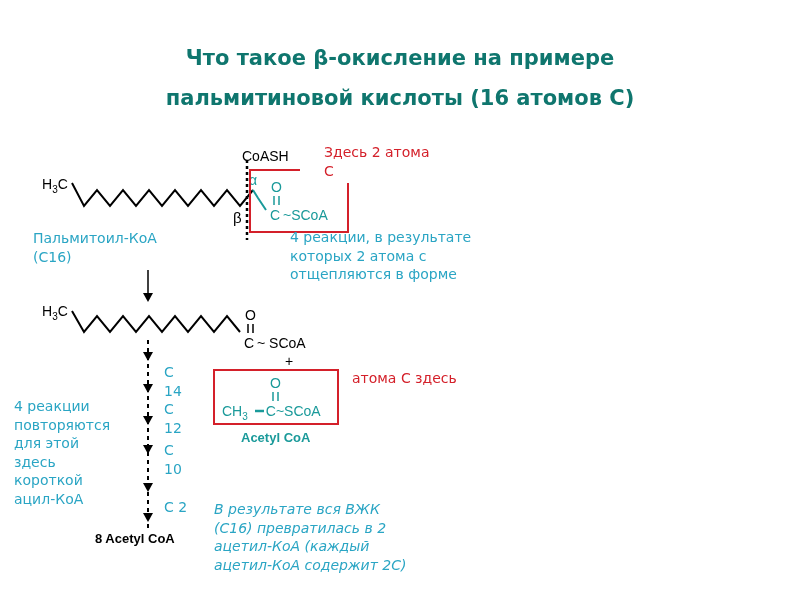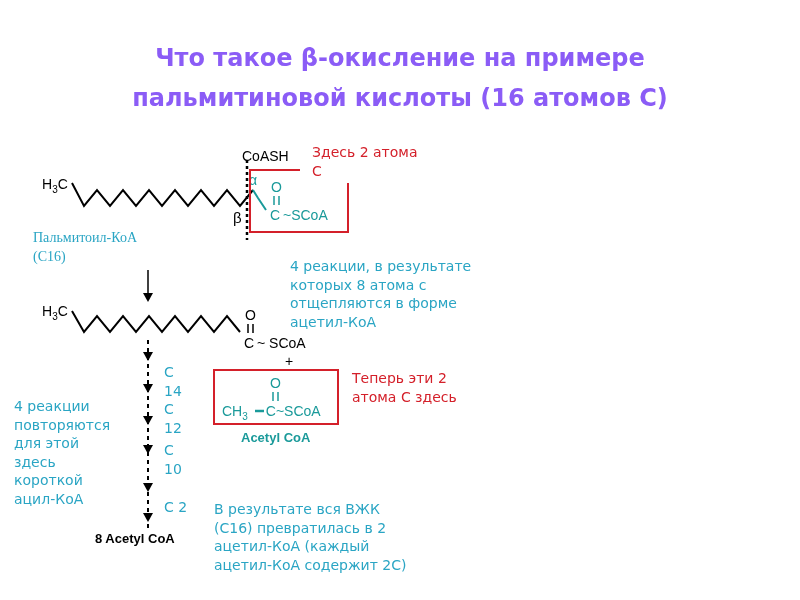--- a/index.html
+++ b/index.html
@@ -3,22 +3,22 @@
   <meta charset="utf-8">
   <style>
     html, body { margin: 0; padding: 0; }
     body {
       width: 800px; height: 600px; background: #ffffff;
       position: relative; overflow: hidden;
       font-family: "DejaVu Sans", sans-serif;
     }
     .title {
       position: absolute; left: 0; top: 38px; width: 800px;
-      text-align: center; font-weight: bold; font-size: 24px;
-      line-height: 40px; color: #8b5cf6;
+      text-align: center; font-weight: bold; font-size: 21px;
+      line-height: 40px; color: #0f766e;
       font-family: "DejaVu Sans", sans-serif;
     }
     .diagram { position: absolute; left: 0; top: 0; }
     .txt { position: absolute; font-size: 14px; line-height: 18.5px; white-space: pre; }
     .teal { color: #2aa5c4; }
     .red  { color: #d4202a; }
     svg text { font-family: "Liberation Sans", sans-serif; }
   </style>
 </head>
 <body>
@@ -77,28 +77,28 @@
     <polygon points="143,384 153,384 148,393" fill="#000"></polygon>
     <polygon points="143,416 153,416 148,425" fill="#000"></polygon>
     <polygon points="143,445 153,445 148,454" fill="#000"></polygon>
     <polygon points="143,483 153,483 148,492" fill="#000"></polygon>
     <polygon points="143,513 153,513 148,522" fill="#000"></polygon>
   </g>
 
   <text x="95" y="543" font-size="13" font-weight="bold" fill="#000">8 Acetyl CoA</text>
 </svg>
 
-<div class="txt red" style="left:312px; top:143px;"><div>Здесь 2 атома</div><div>С</div></div>
+<div class="txt red" style="left:324px; top:143px;"><div>Здесь 2 атома</div><div>С</div></div>
 
-<div class="txt teal" style="left:33px; top:229px;font-family:Liberation Serif, serif;"><div>Пальмитоил-КоА</div><div>(С16)</div></div>
+<div class="txt teal" style="left:33px; top:229px;"><div>Пальмитоил-КоА</div><div>(С16)</div></div>
 
-<div class="txt teal" style="left:290px; top:257px;"><div>4 реакции, в результате</div><div>которых 8 атома с</div><div>отщепляются в форме</div><div>ацетил-КоА</div></div>
+<div class="txt teal" style="left:290px; top:228px;"><div>4 реакции, в результате</div><div>которых 2 атома с</div><div>отщепляются в форме</div></div>
 
-<div class="txt red" style="left:352px; top:369px;"><div>Теперь эти 2</div><div>атома С здесь</div></div>
+<div class="txt red" style="left:352px; top:369px;"><div>атома С здесь</div></div>
 
 <div class="txt teal" style="left:14px; top:397px;"><div>4 реакции</div><div>повторяются</div><div>для этой</div><div>здесь</div><div>короткой</div><div>ацил-КоА</div></div>
 
 <div class="txt teal" style="left:164px; top:363px;"><div>С</div><div>14</div></div>
 <div class="txt teal" style="left:164px; top:400px;"><div>С</div><div>12</div></div>
 <div class="txt teal" style="left:164px; top:441px;"><div>С</div><div>10</div></div>
 <div class="txt teal" style="left:164px; top:498px;"><div>С 2</div></div>
 
-<div class="txt teal" style="left:214px; top:500px;"><div>В результате вся ВЖК</div><div>(С16) превратилась в 2</div><div>ацетил-КоА (каждый</div><div>ацетил-КоА содержит 2С)</div></div>
+<div class="txt teal" style="left:214px; top:500px;font-style:italic;"><div>В результате вся ВЖК</div><div>(С16) превратилась в 2</div><div>ацетил-КоА (каждый</div><div>ацетил-КоА содержит 2С)</div></div>
 
 </body></html>

